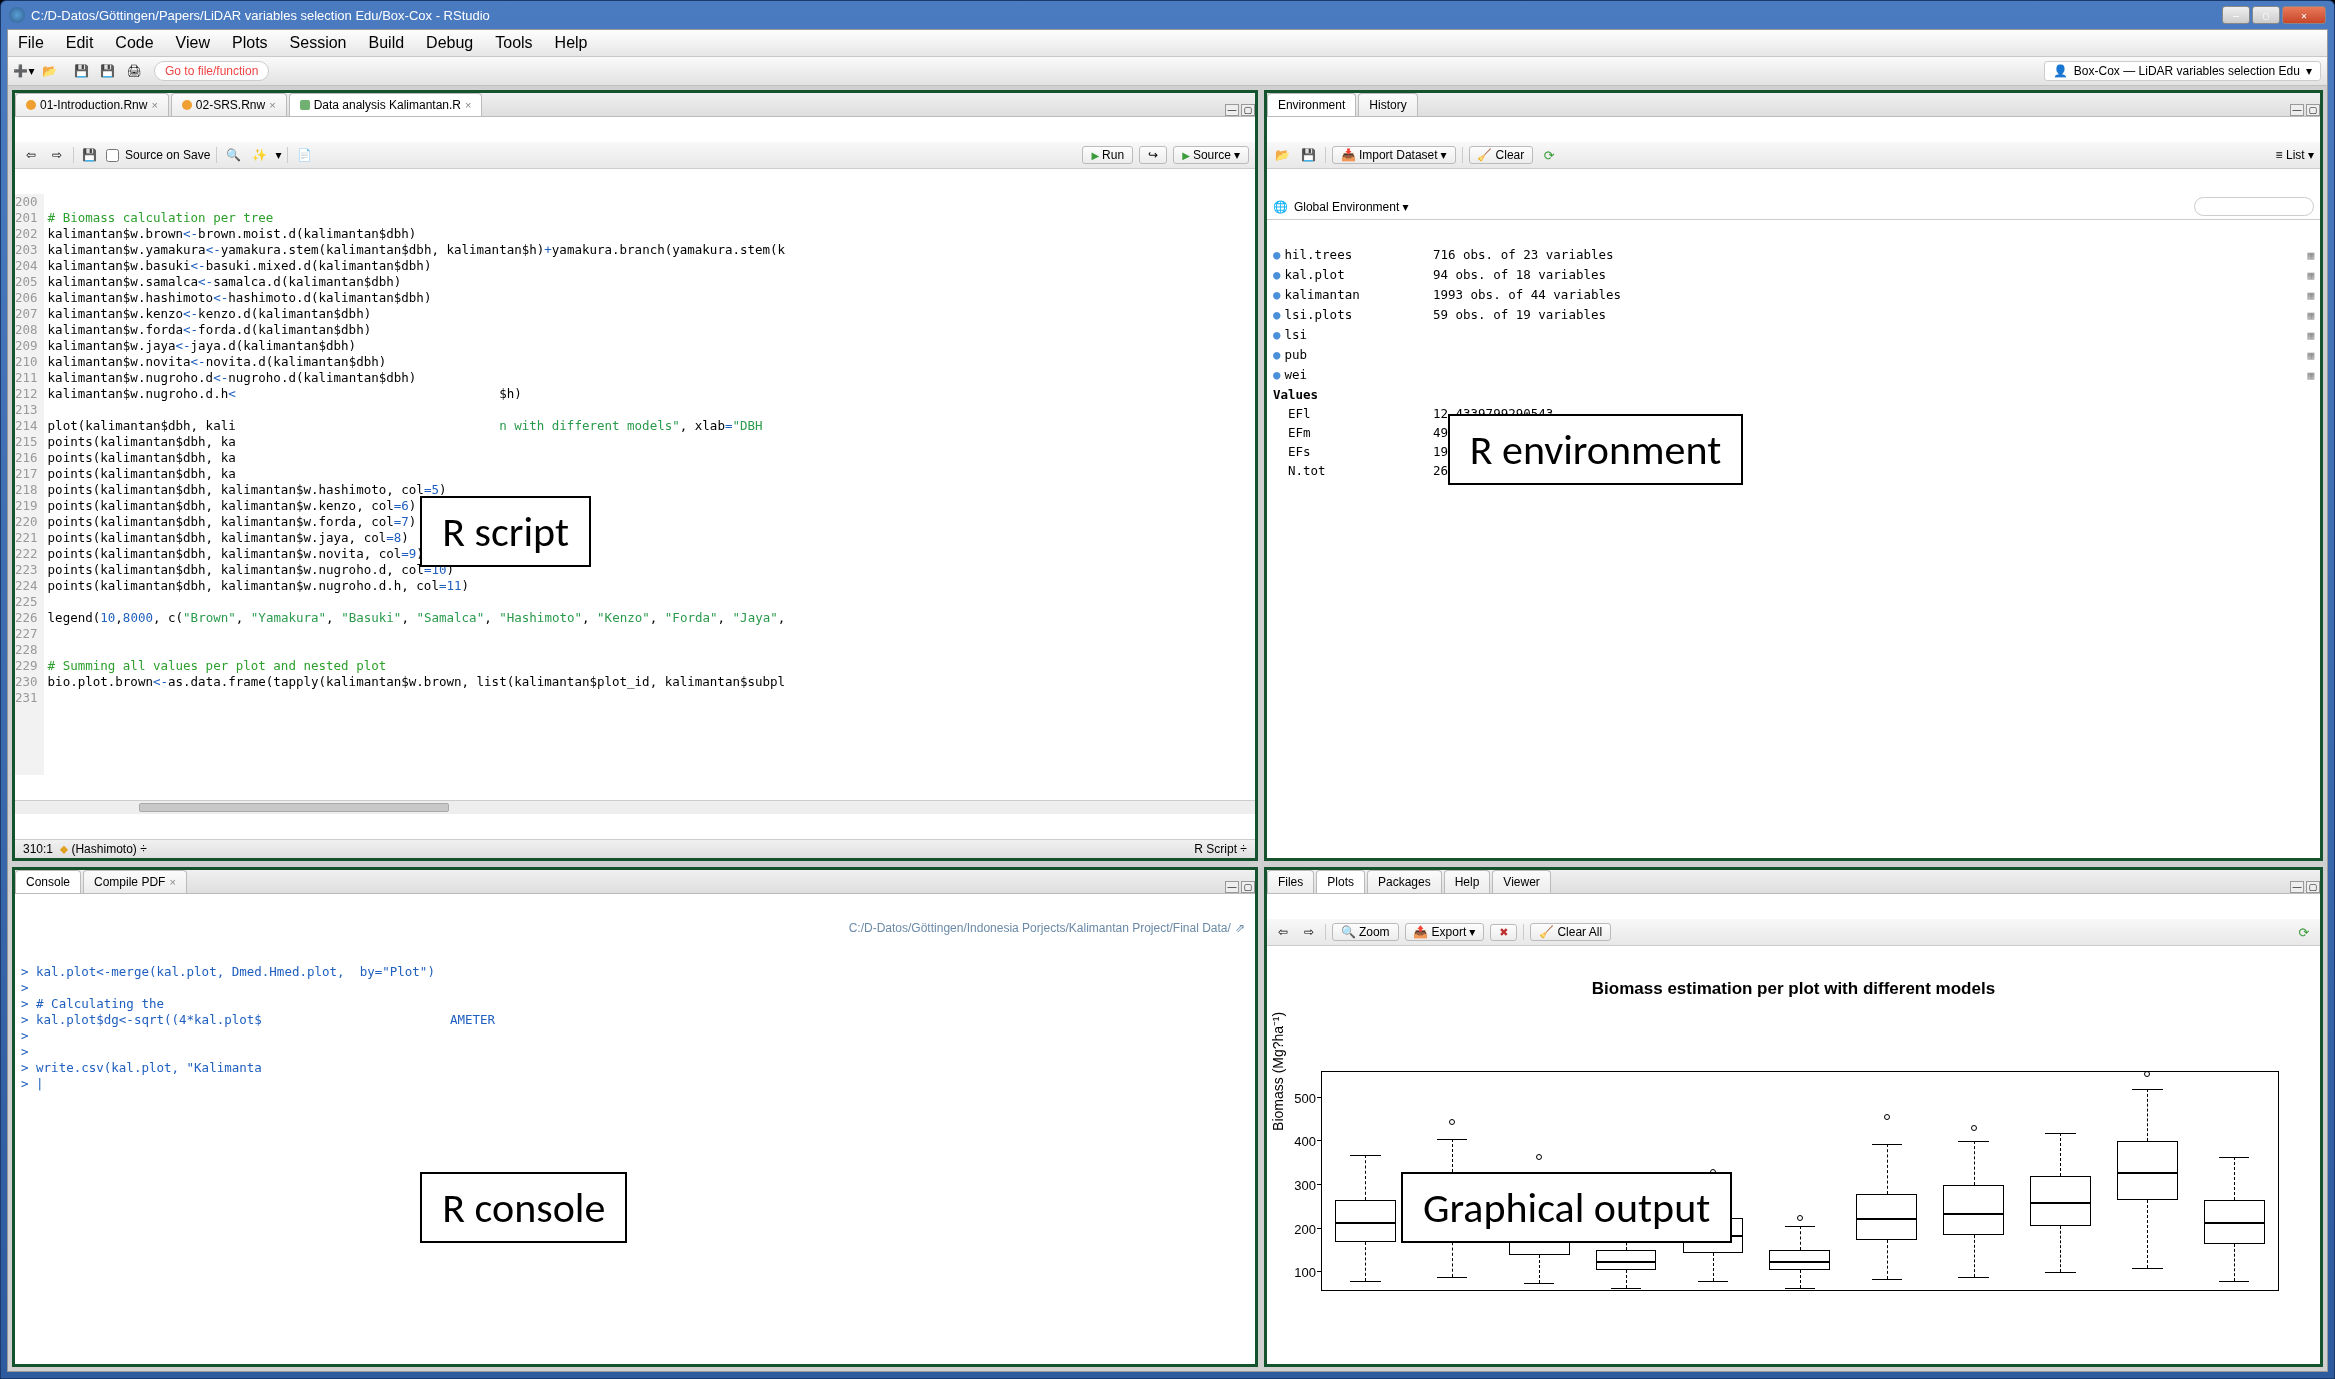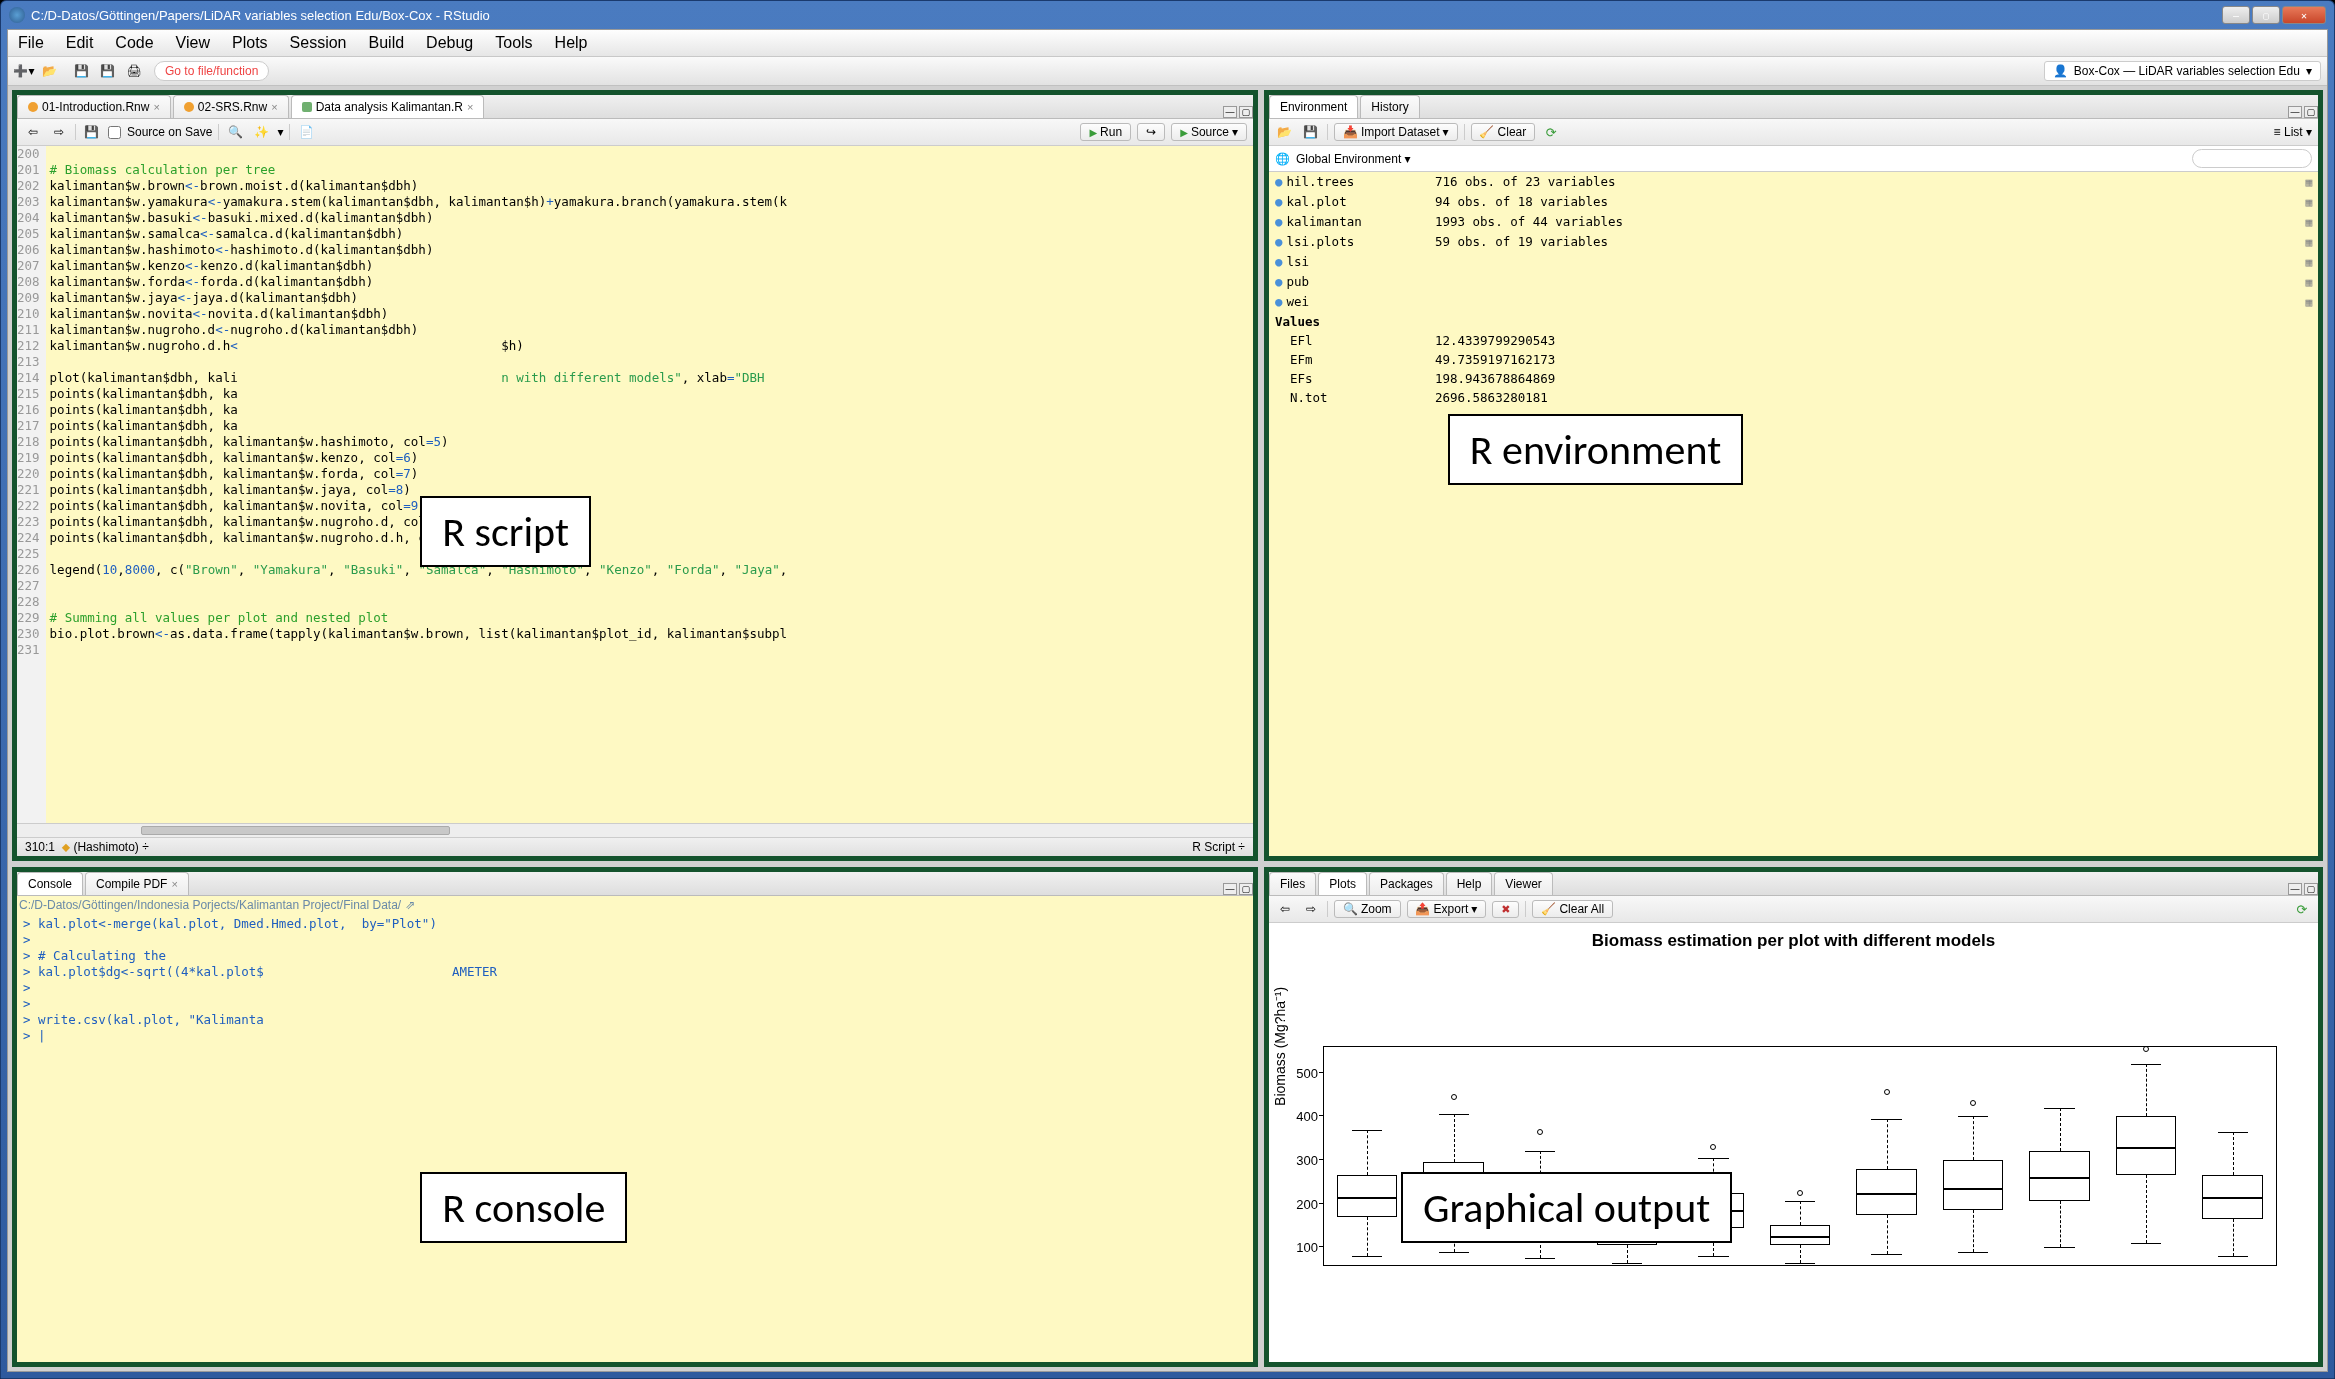--- a/index.html
+++ b/index.html
@@ -12,21 +12,21 @@
 .winbtn { width: 28px; height: 18px; background: linear-gradient(#eee, #ccc); border: 1px solid #888; border-radius: 3px; display: flex; align-items: center; justify-content: center; font-family: monospace; font-size: 10px; cursor: pointer; }
 .winbtn.close { background: linear-gradient(#e87a5a, #c8462a); color: #fff; width: 44px; }
 .app { background: #e8e8e8; flex: 1; display: flex; flex-direction: column; border: 1px solid #999; margin: 0 6px 6px 6px; }
 .menubar { background: linear-gradient(#fefefe, #e6e6e6); border-bottom: 1px solid #c8c8c8; padding: 2px 6px; display: flex; gap: 14px; font-size: 16px; }
 .menuitem { padding: 2px 4px; cursor: pointer; }
 .toolbar { background: linear-gradient(#fafafa, #e2e2e2); border-bottom: 1px solid #c0c0c0; padding: 4px 6px; display: flex; align-items: center; gap: 6px; }
 .tbtn { width: 20px; height: 20px; display: inline-flex; align-items: center; justify-content: center; cursor: pointer; }
 .gotofn { background: #fff; border: 1px solid #ccc; border-radius: 10px; padding: 2px 10px; color: #ef4444; font-size: 12px; margin-left: 4px; }
 .project-sel { margin-left: auto; background: #fff; border: 1px solid #ccc; border-radius: 3px; padding: 2px 8px; display: flex; align-items: center; gap: 6px; cursor: pointer; font-size: 12px; }
 .quad { flex: 1; display: grid; grid-template-columns: 1fr 0.85fr; grid-template-rows: 1.05fr 0.68fr; gap: 6px; padding: 4px; background: #d0d0d0; min-height: 0; }
-.pane { background: #fef9c3; border: 5px solid #14532d; display: flex; flex-direction: column; min-height: 0; position: relative; }
+.pane { background: #ffffff; border: 3px solid #14532d; display: flex; flex-direction: column; min-height: 0; position: relative; gap: 25px; }
 .tabs { display: flex; background: linear-gradient(#f0f0f0, #dedede); border-bottom: 1px solid #bbb; font-size: 12px; align-items: flex-end; }
 .tab { padding: 4px 10px; border: 1px solid #bbb; border-bottom: none; background: linear-gradient(#fbfbfb, #ececec); margin-right: 2px; border-radius: 4px 4px 0 0; display: flex; align-items: center; gap: 4px; cursor: pointer; }
 .tab.active { background: #fff; font-weight: 500; }
 .tab .x { color: #888; font-size: 11px; }
 .tab .dot { width: 10px; height: 10px; border-radius: 50%; background: #f0a030; display: inline-block; }
 .tab .rfile { width: 10px; height: 10px; background: #70b070; display: inline-block; border-radius: 2px; }
 .pane-toolbar { background: linear-gradient(#f8f8f8, #e8e8e8); border-bottom: 1px solid #ccc; padding: 3px 6px; display: flex; align-items: center; gap: 6px; font-size: 12px; }
 .pane-toolbar .sep { width: 1px; height: 16px; background: #ccc; }
 .pane-toolbar .right { margin-left: auto; display: flex; gap: 6px; align-items: flex-start; }
 .btn { background: linear-gradient(#fdfdfd, #ececec); border: 1px solid #bbb; border-radius: 3px; padding: 1px 8px; cursor: pointer; display: inline-flex; align-items: center; gap: 3px; }
@@ -71,21 +71,21 @@
 .arrow-r::before { content: "▶"; color: #3a9c3a; font-size: 10px; }
 .zoom-ico::before { content: "🔍"; font-size: 12px; }
 .export-ico::before { content: "📤"; font-size: 12px; }
 .del-ico::before { content: "✖"; color: #c03030; font-size: 11px; }
 .broom-ico::before { content: "🧹"; font-size: 12px; }
 .refresh-ico::before { content: "⟳"; color: #3a9c3a; font-size: 13px; }
 .globe-ico::before { content: "🌐"; font-size: 12px; }
 .grid-ico::before { content: "▦"; color: #888; font-size: 11px; }
 .winctrl { margin-left: auto; display: flex; gap: 2px; align-items: center; }
 .wc { width: 14px; height: 12px; border: 1px solid #999; background: #eee; cursor: pointer; font-size: 9px; display: flex; align-items: center; justify-content: center; }
-.path { color: #6a8aa8; font-size: 12px; padding: 2px 2px; display: flex; align-items: center; gap: 4px; }
+.path { color: #6a8aa8; font-size: 12px; padding: 2px 10px; display: flex; align-items: center; gap: 4px; justify-content: flex-end; }
 .scrollbar-h { height: 14px; background: #eee; border-top: 1px solid #ccc; position: relative; }
 .scrollbar-h .thumb { position: absolute; left: 10%; width: 25%; top: 2px; bottom: 2px; background: #c8c8c8; border: 1px solid #aaa; border-radius: 2px; }
 </style>
 </head>
 <body>
 
 <div class="window">
   <div class="titlebar">
     <span class="icon"></span>
     <span class="title">C:/D-Datos/Göttingen/Papers/LiDAR variables selection Edu/Box-Cox - RStudio</span>

